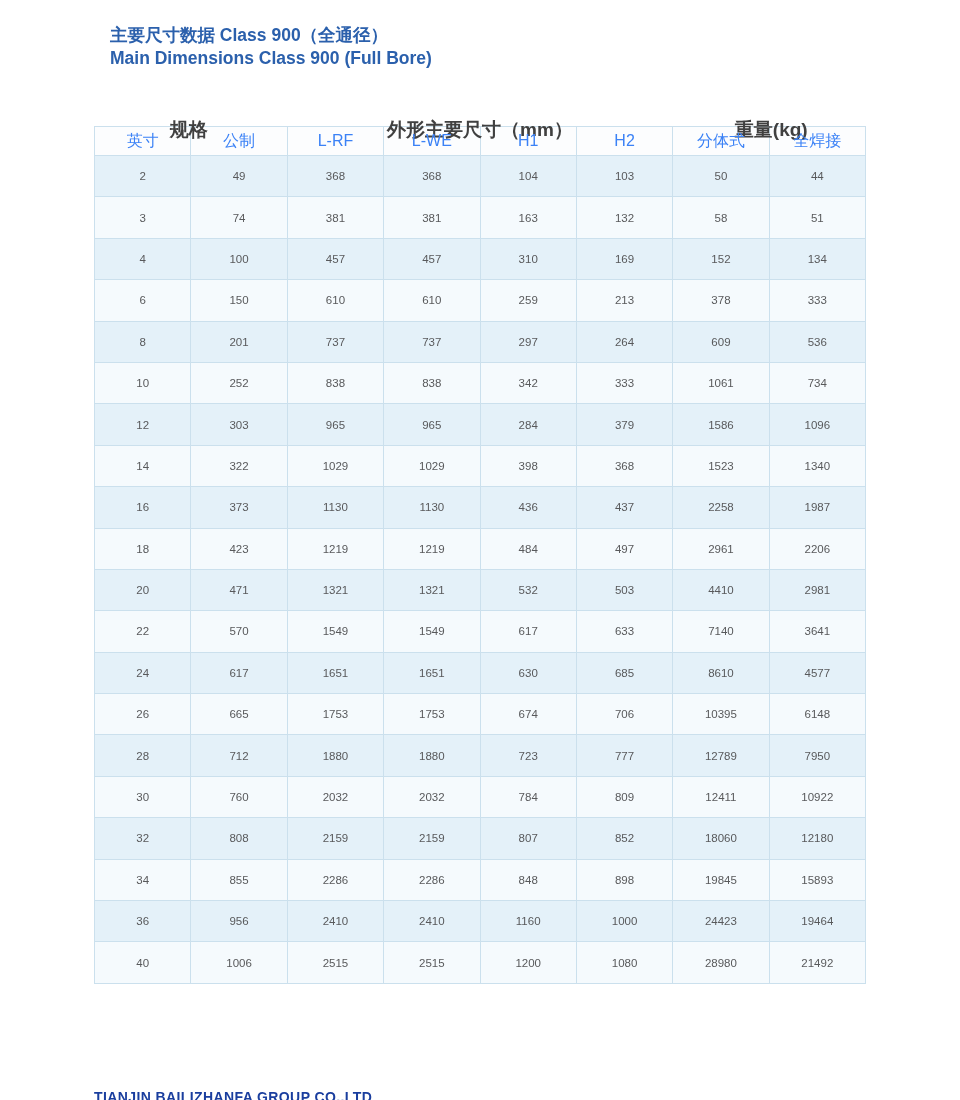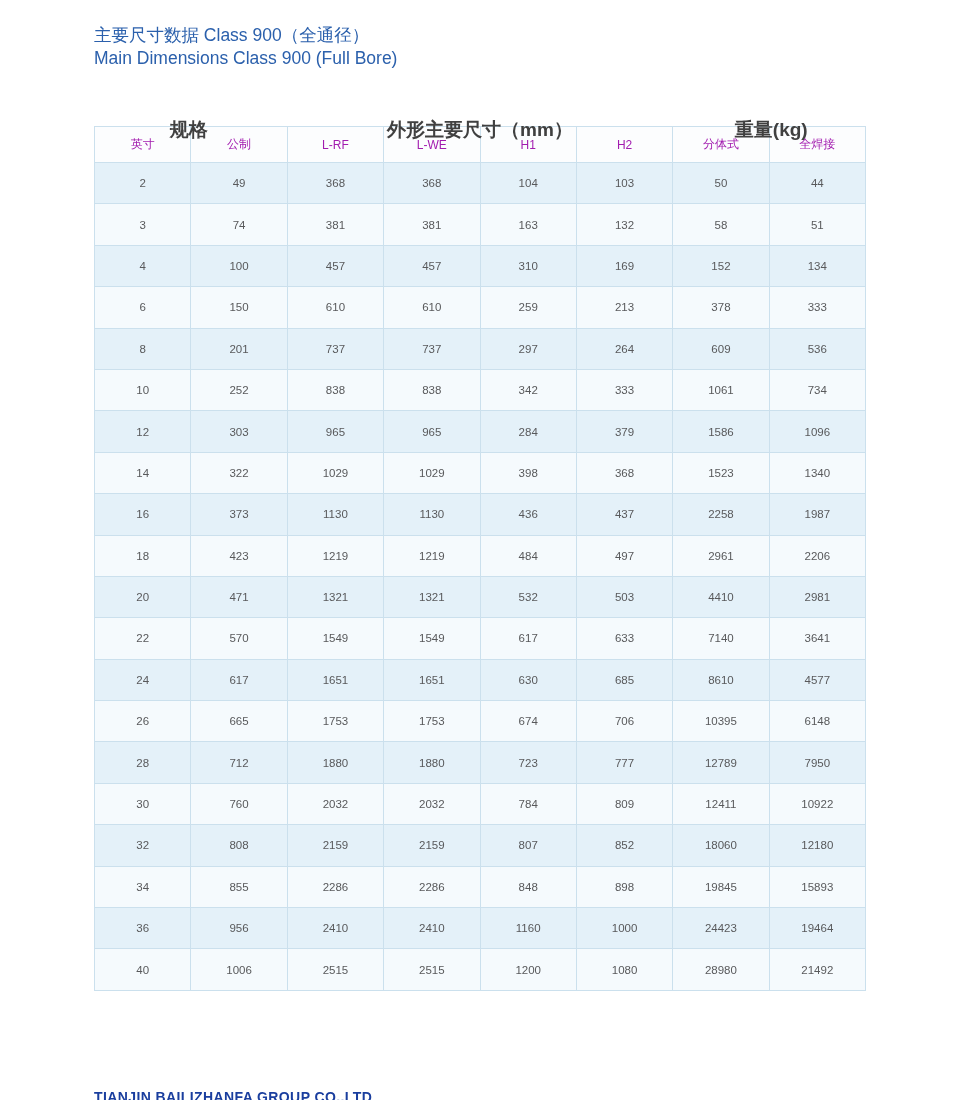--- a/index.html
+++ b/index.html
@@ -7,21 +7,21 @@
   body { font-family: "Liberation Sans", sans-serif; }
 
   .page {
     position: relative;
     width: 960px;
     height: 1100px;
     background: #ffffff;
     overflow: hidden;
   }
 
-  .title-block { position: absolute; left: 94px; top: 24px; }
+  .title-block { position: absolute; left: 110px; top: 24px; font-weight: bold; }
   .title-zh, .title-en {
     color: #2B60AC;
     font-size: 17.5px;
     line-height: 23px;
     white-space: nowrap;
   }
 
   .table-wrap { position: absolute; left: 94px; top: 94px; width: 772px; }
 
   .groups-row { display: flex; height: 30px; margin-bottom: 2px; }
@@ -36,24 +36,24 @@
     margin-top: 36px;
   }
   .group-cell + .group-cell { border-left: 7px solid #000000; }
 
   table.dims {
     width: 772px;
     border-collapse: collapse;
     table-layout: fixed;
   }
   table.dims th {
-    height: 36px;
+    height: 29px;
     background: #FCFDFE;
-    color: #a21caf;
-    font-size: 12px;
+    color: #3b82f6;
+    font-size: 16px;
     font-weight: normal;
     border: 1px solid #CBE0ED;
     text-align: center;
     vertical-align: middle;
   }
   table.dims td {
     height: 41.4px;
     font-size: 11.5px;
     color: #58595B;
     border: 1px solid #CBE0ED;

